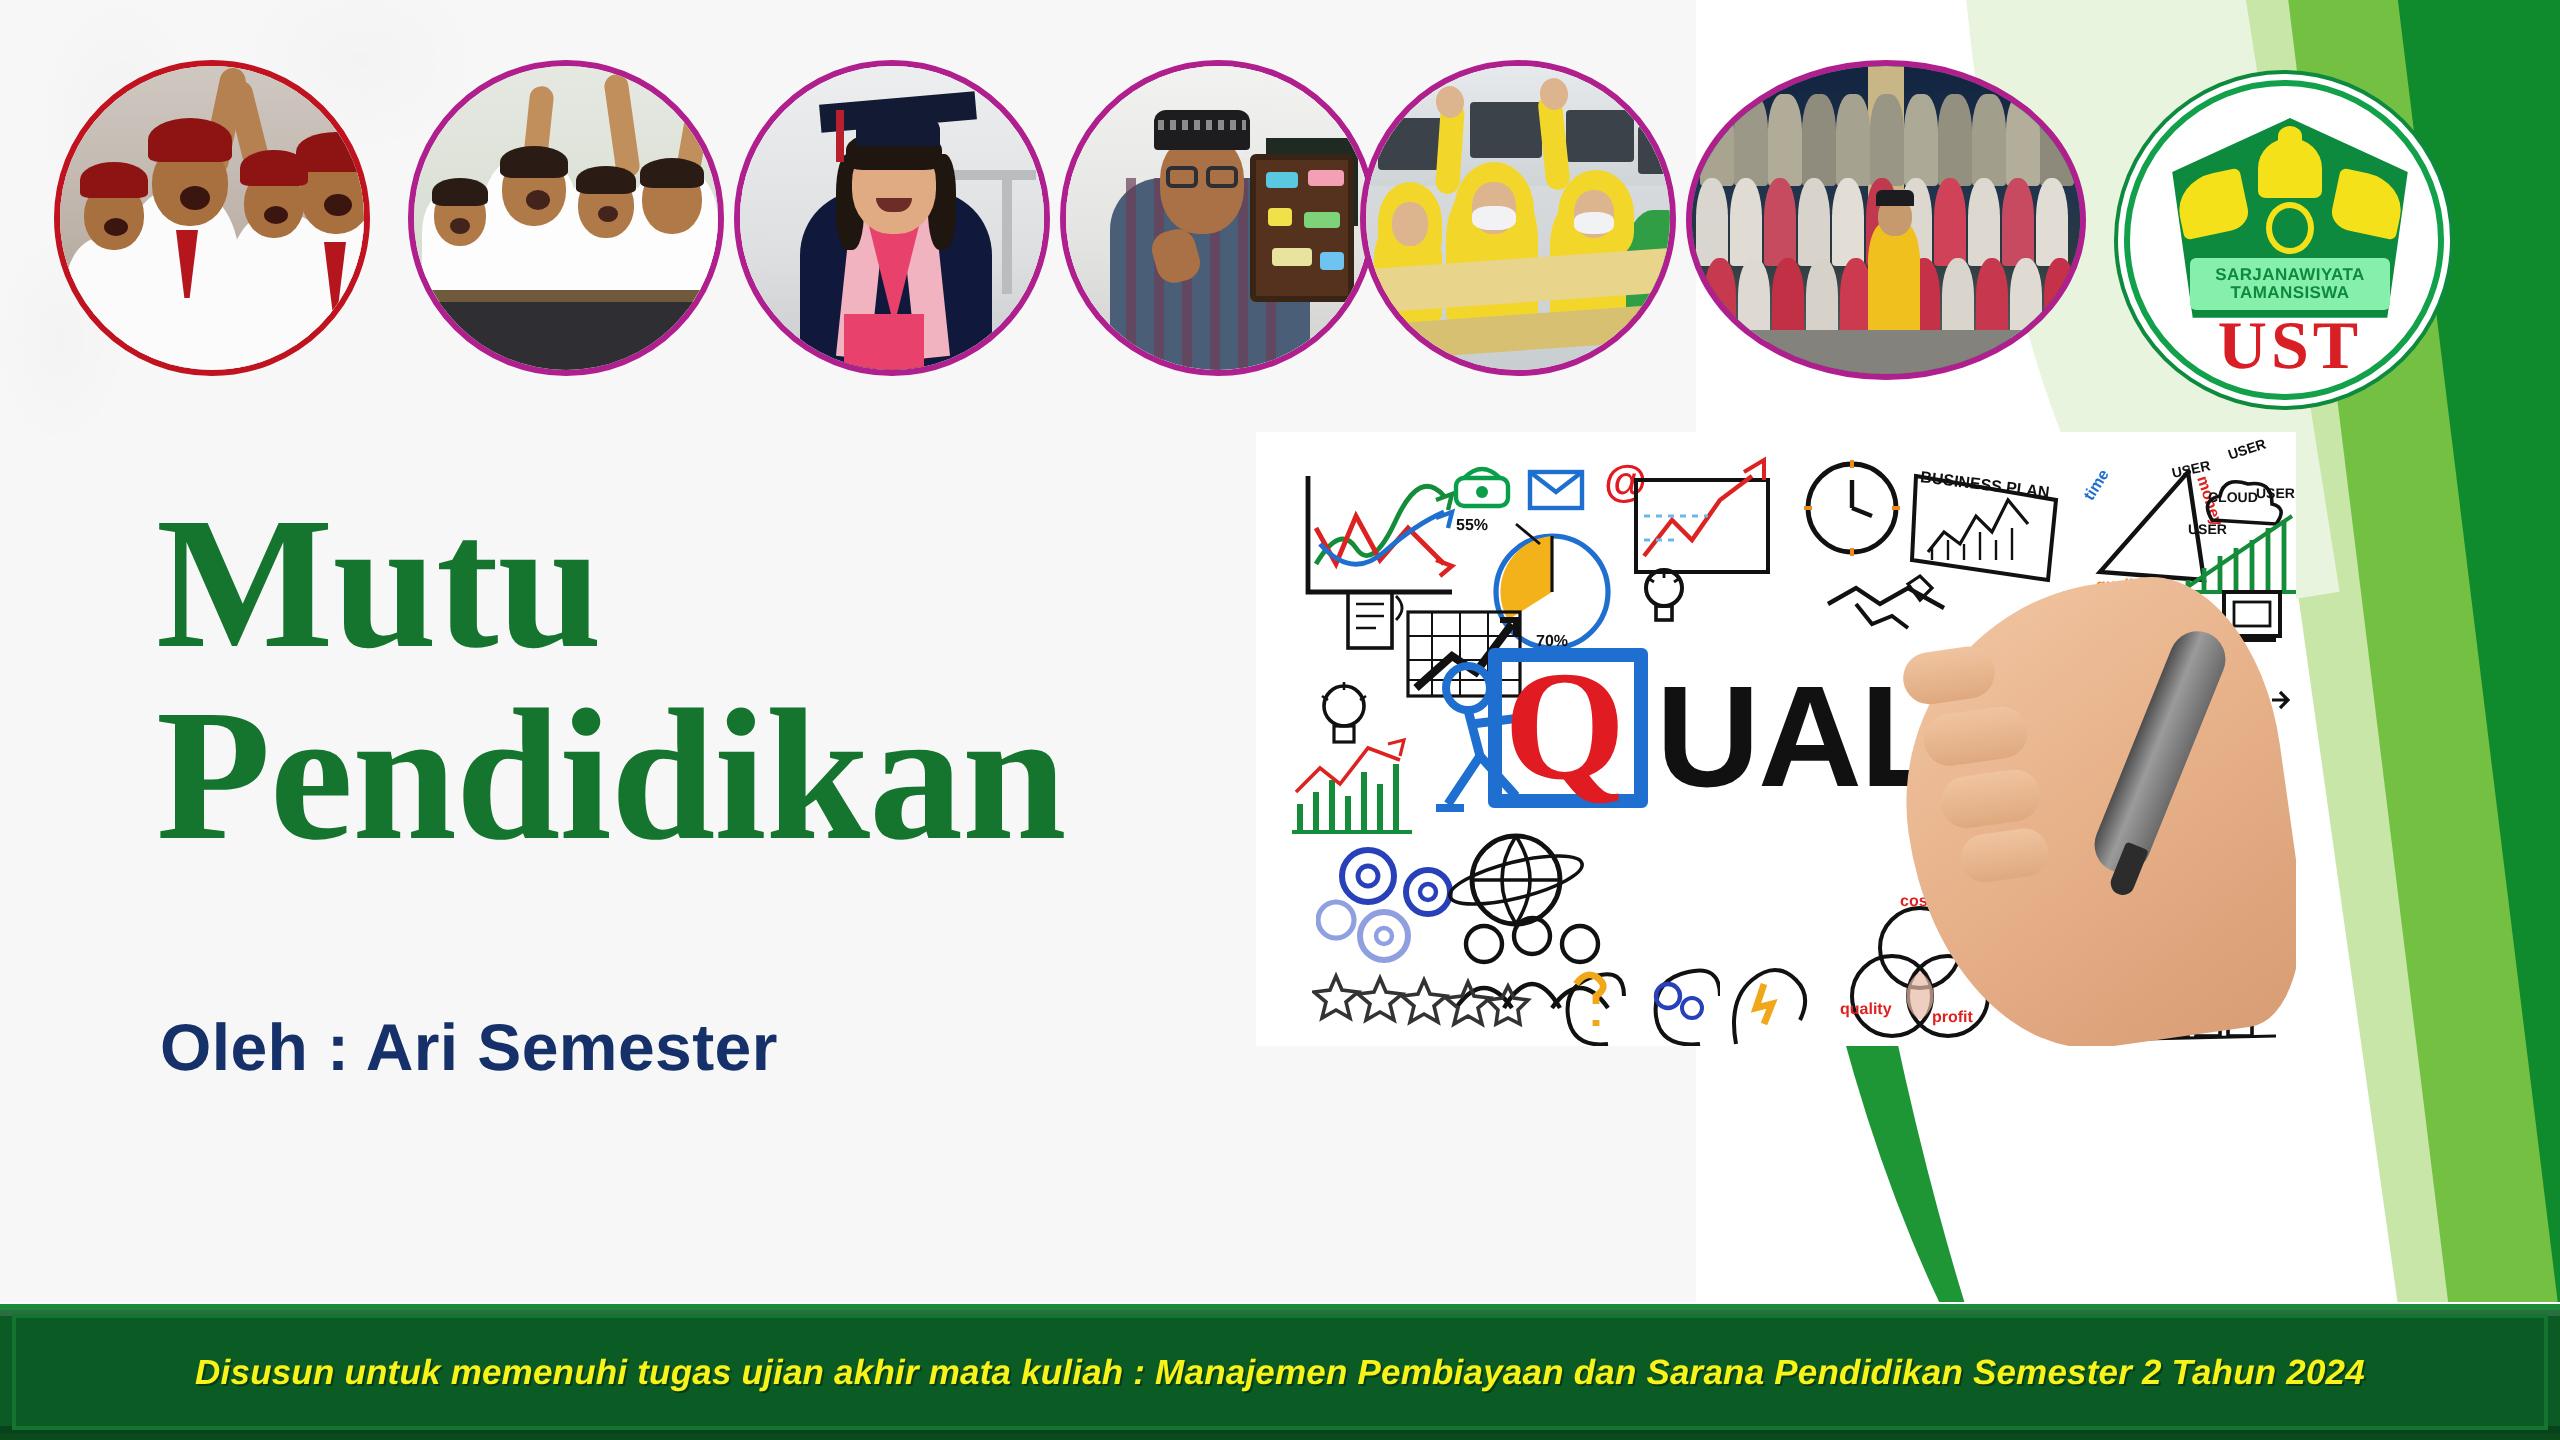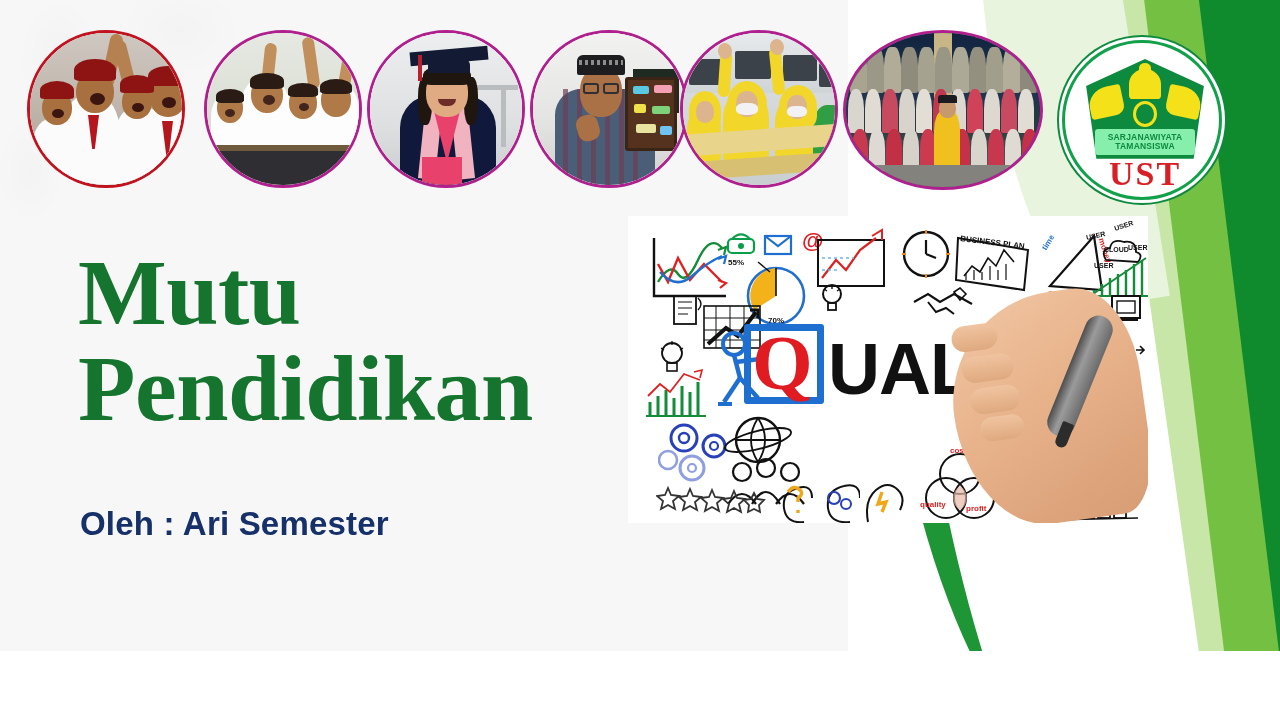--- a/index.html
+++ b/index.html
@@ -884,14 +884,19 @@
       <div class="finger" style="left:8px; top:22px; width:46px; height:26px;"></div>
       <div class="finger" style="left:14px;top:54px; width:52px; height:26px;"></div>
       <div class="finger" style="left:18px;top:86px; width:50px; height:26px;"></div>
       <div class="finger" style="left:24px;top:116px;width:44px; height:24px;"></div>
     </div>
     <div class="pen"></div>
     <div class="pen-tip"></div>
 
   </div>
 
+  <div class="banner">
+    <div class="banner-inner">
+      <div class="banner-text">Disusun untuk memenuhi tugas ujian akhir mata kuliah : Manajemen Pembiayaan dan Sarana Pendidikan Semester 2 Tahun 2024</div>
+    </div>
+  </div>
 
 </div>
 
 </body></html>

